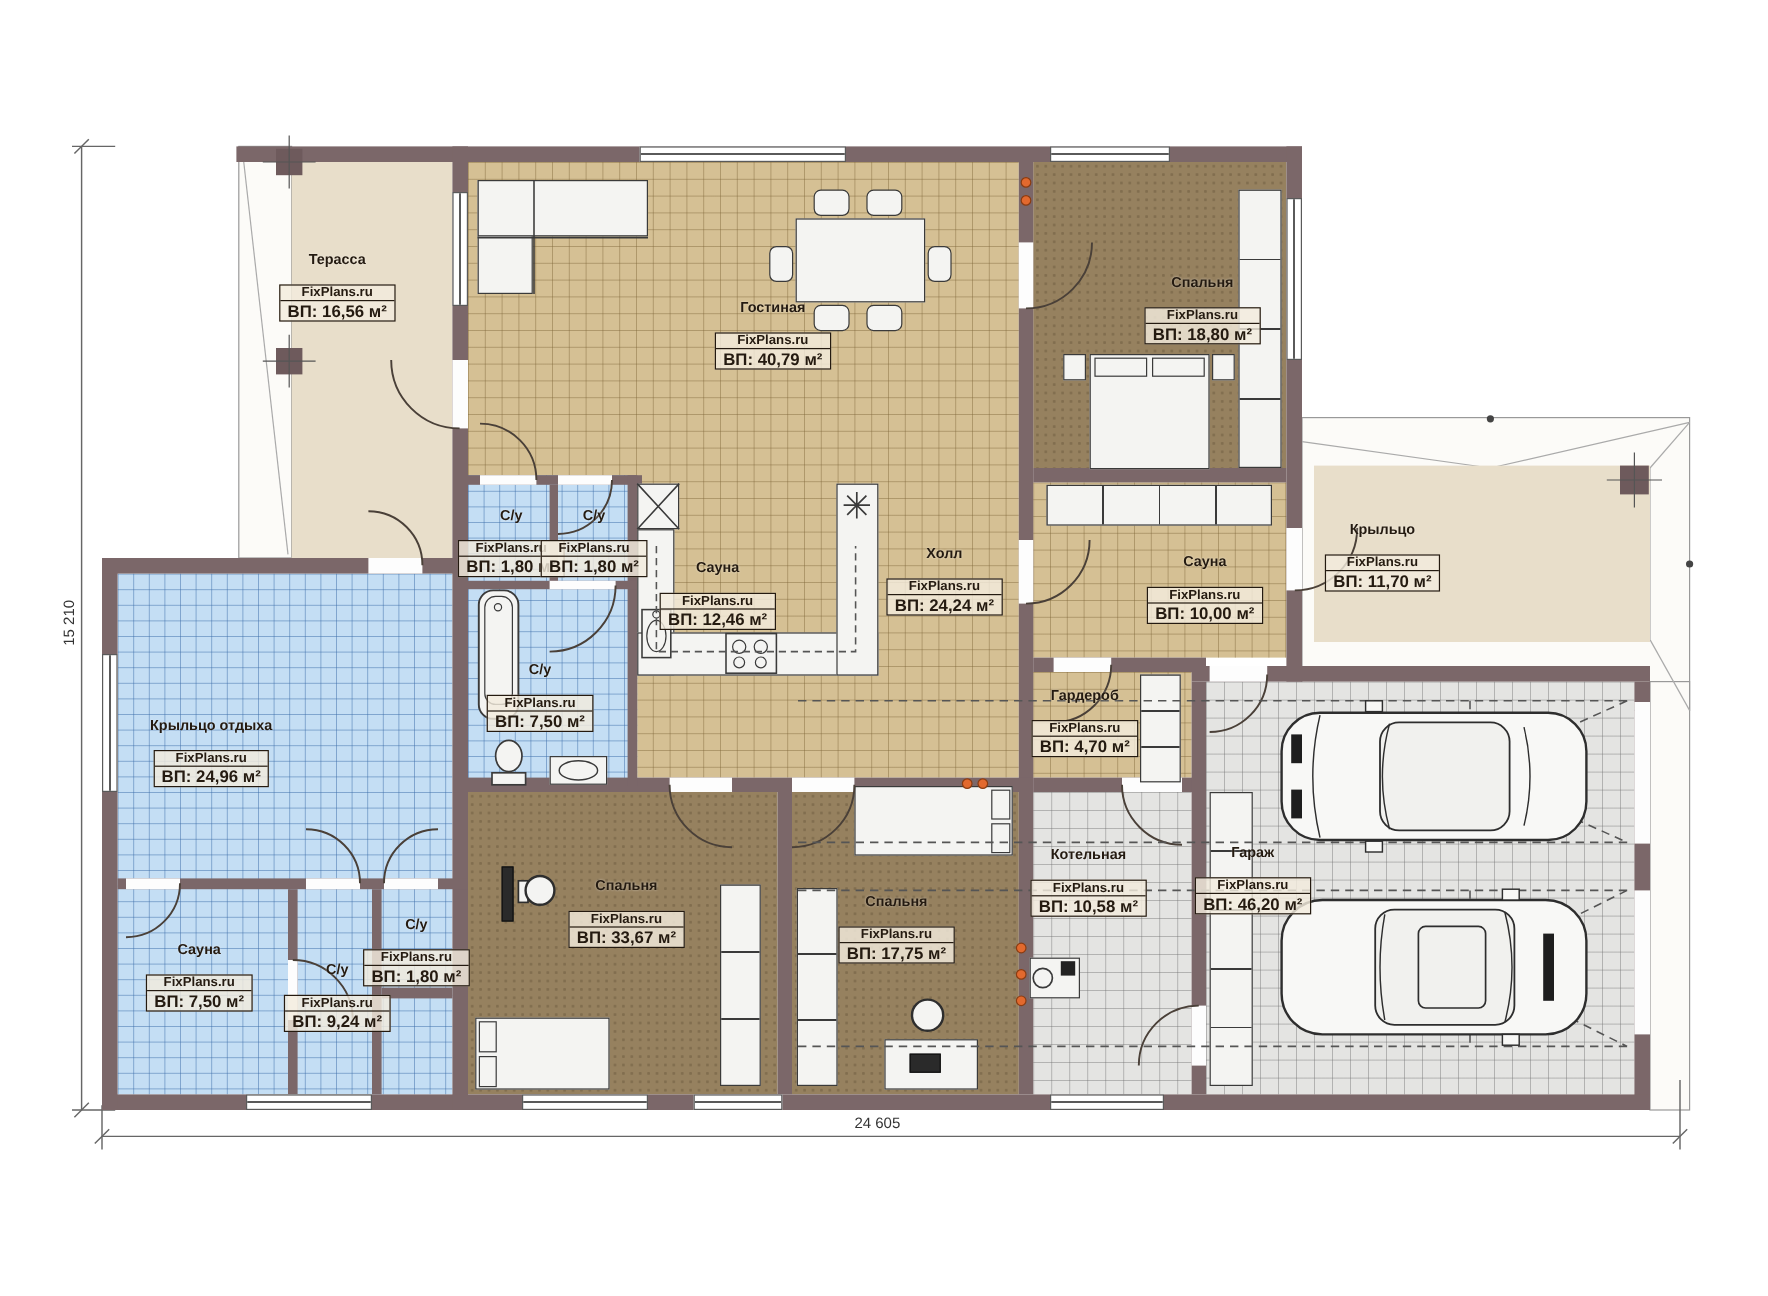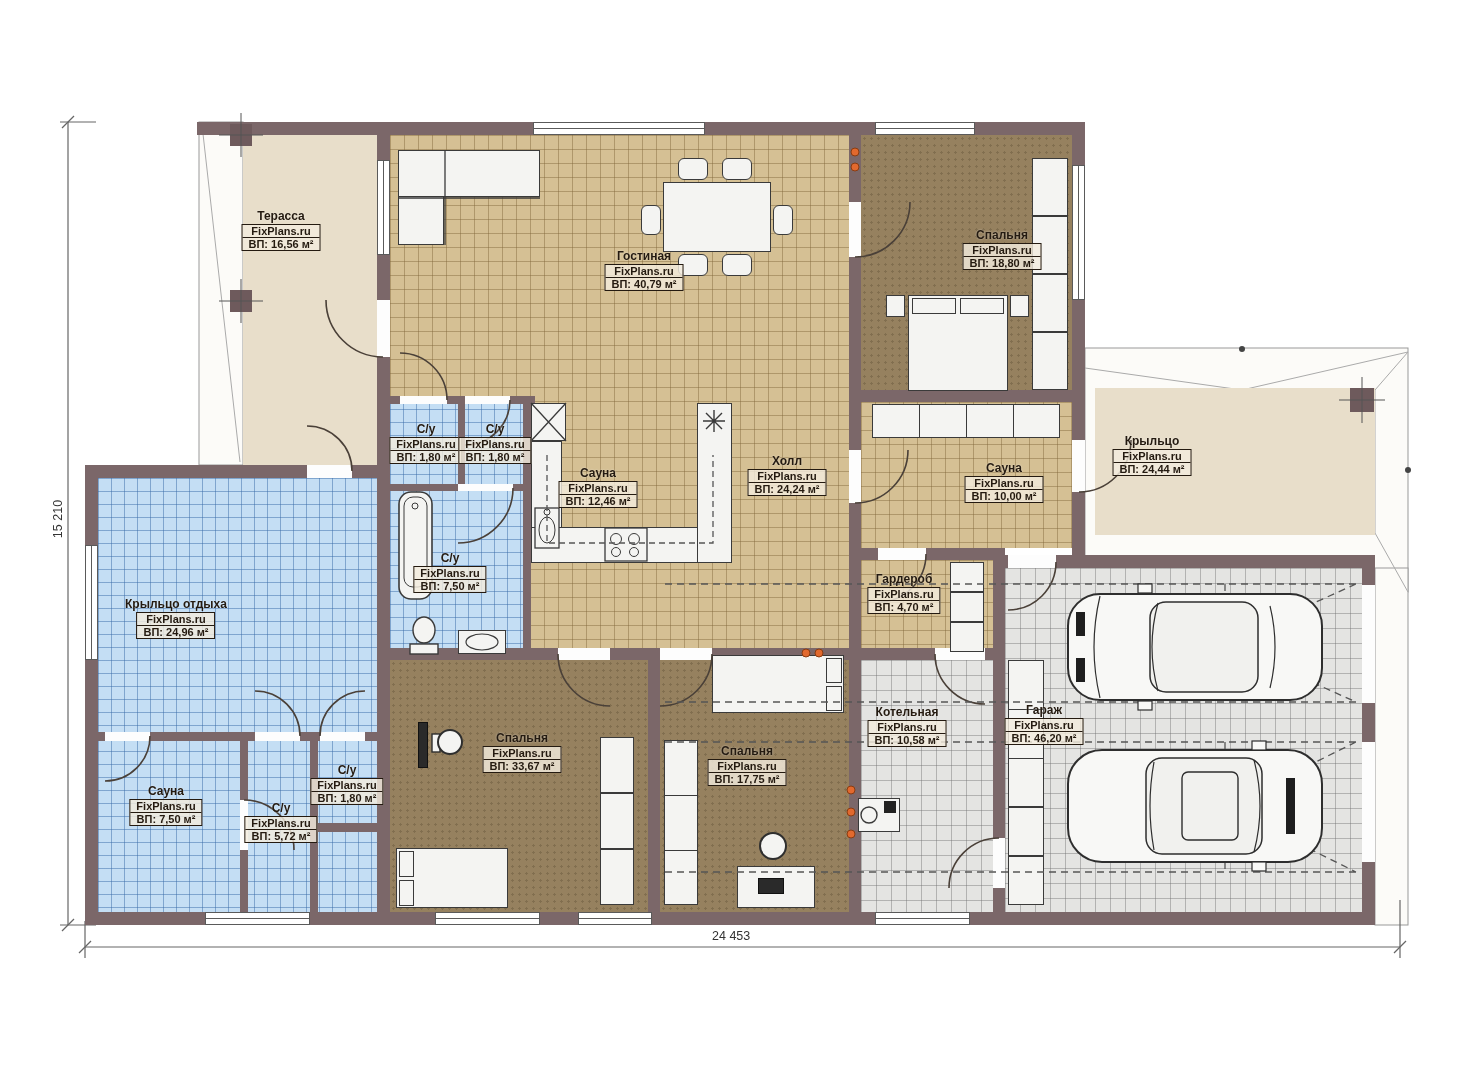--- a/index.html
+++ b/index.html
@@ -27,24 +27,24 @@
   .win{position:absolute;background:#fff;border:1px solid #5a5a5a;box-sizing:border-box;z-index:15;}
   .win.h{background-image:linear-gradient(to bottom,transparent calc(50% - .7px),#5a5a5a calc(50% - .7px),#5a5a5a calc(50% + .7px),transparent calc(50% + .7px));}
   .win.v{background-image:linear-gradient(to right,transparent calc(50% - .7px),#5a5a5a calc(50% - .7px),#5a5a5a calc(50% + .7px),transparent calc(50% + .7px));}
   .gap{position:absolute;background:#fdfdfd;z-index:15;}
   .furn{position:absolute;background:#f4f4f2;border:1.5px solid #3a3a3a;box-sizing:border-box;z-index:20;}
   .furn.dark{background:#2a2a2a;border-color:#111;}
   .furn.soft{border-radius:6px;}
   svg.lay{position:absolute;left:0;top:0;z-index:25;pointer-events:none;}
   svg.under{z-index:0;}
   .room-label{position:absolute;transform:translateX(-50%);text-align:center;color:#241a10;z-index:30;white-space:nowrap;}
-  .room-label .rname{font-weight:bold;font-size:12px;margin-bottom:1px;text-shadow:0 0 2px rgba(255,255,255,.55);}
+  .room-label .rname{font-weight:bold;font-size:12px;margin-bottom:14px;text-shadow:0 0 2px rgba(255,255,255,.55);}
   .room-label .lbox{display:inline-block;border:1.6px solid #241a10;background:rgba(243,236,221,.82);}
   .room-label .wm{padding:0 6px;border-bottom:1.6px solid #241a10;font-size:11px;font-weight:bold;}
-  .room-label .ar{padding:0 6px;font-size:11px;font-weight:bold;}
+  .room-label .ar{padding:0 6px;font-size:14px;font-weight:bold;}
   .dim{position:absolute;font-size:12.5px;color:#333;z-index:30;}
 </style>
 </head>
 <body>
 
 <div class="plan">
 
   <svg class="lay under" width="1473" height="1080">
     <g stroke="#999" fill="#fcfbf8" stroke-width="1">
       <rect x="199" y="122" width="44" height="343"></rect>
@@ -316,41 +316,41 @@
   <div class="room-label" style="left:787px;top:454px">
     <div class="rname">Холл</div>
     <div class="lbox"><div class="wm">FixPlans.ru</div><div class="ar">ВП: 24,24 м²</div></div>
   </div>
   <div class="room-label" style="left:1004px;top:461px">
     <div class="rname">Сауна</div>
     <div class="lbox"><div class="wm">FixPlans.ru</div><div class="ar">ВП: 10,00 м²</div></div>
   </div>
   <div class="room-label" style="left:1152px;top:434px">
     <div class="rname">Крыльцо</div>
-    <div class="lbox"><div class="wm">FixPlans.ru</div><div class="ar">ВП: 24,44 м²</div></div>
+    <div class="lbox"><div class="wm">FixPlans.ru</div><div class="ar">ВП: 11,70 м²</div></div>
   </div>
   <div class="room-label" style="left:904px;top:572px">
     <div class="rname">Гардероб</div>
     <div class="lbox"><div class="wm">FixPlans.ru</div><div class="ar">ВП: 4,70 м²</div></div>
   </div>
   <div class="room-label" style="left:450px;top:551px">
     <div class="rname">С/у</div>
     <div class="lbox"><div class="wm">FixPlans.ru</div><div class="ar">ВП: 7,50 м²</div></div>
   </div>
   <div class="room-label" style="left:176px;top:597px">
     <div class="rname">Крыльцо отдыха</div>
     <div class="lbox"><div class="wm">FixPlans.ru</div><div class="ar">ВП: 24,96 м²</div></div>
   </div>
   <div class="room-label" style="left:166px;top:784px">
     <div class="rname">Сауна</div>
     <div class="lbox"><div class="wm">FixPlans.ru</div><div class="ar">ВП: 7,50 м²</div></div>
   </div>
   <div class="room-label" style="left:281px;top:801px">
     <div class="rname">С/у</div>
-    <div class="lbox"><div class="wm">FixPlans.ru</div><div class="ar">ВП: 5,72 м²</div></div>
+    <div class="lbox"><div class="wm">FixPlans.ru</div><div class="ar">ВП: 9,24 м²</div></div>
   </div>
   <div class="room-label" style="left:347px;top:763px">
     <div class="rname">С/у</div>
     <div class="lbox"><div class="wm">FixPlans.ru</div><div class="ar">ВП: 1,80 м²</div></div>
   </div>
   <div class="room-label" style="left:522px;top:731px">
     <div class="rname">Спальня</div>
     <div class="lbox"><div class="wm">FixPlans.ru</div><div class="ar">ВП: 33,67 м²</div></div>
   </div>
   <div class="room-label" style="left:747px;top:744px">
@@ -360,15 +360,15 @@
   <div class="room-label" style="left:907px;top:705px">
     <div class="rname">Котельная</div>
     <div class="lbox"><div class="wm">FixPlans.ru</div><div class="ar">ВП: 10,58 м²</div></div>
   </div>
   <div class="room-label" style="left:1044px;top:703px">
     <div class="rname">Гараж</div>
     <div class="lbox"><div class="wm">FixPlans.ru</div><div class="ar">ВП: 46,20 м²</div></div>
   </div>
 
   <div class="dim" style="left:28px;top:512px;transform:rotate(-90deg);transform-origin:center;width:60px;text-align:center">15 210</div>
-  <div class="dim" style="left:712px;top:929px">24 453</div>
+  <div class="dim" style="left:712px;top:929px">24 605</div>
 
 </div>
 
 </body></html>

